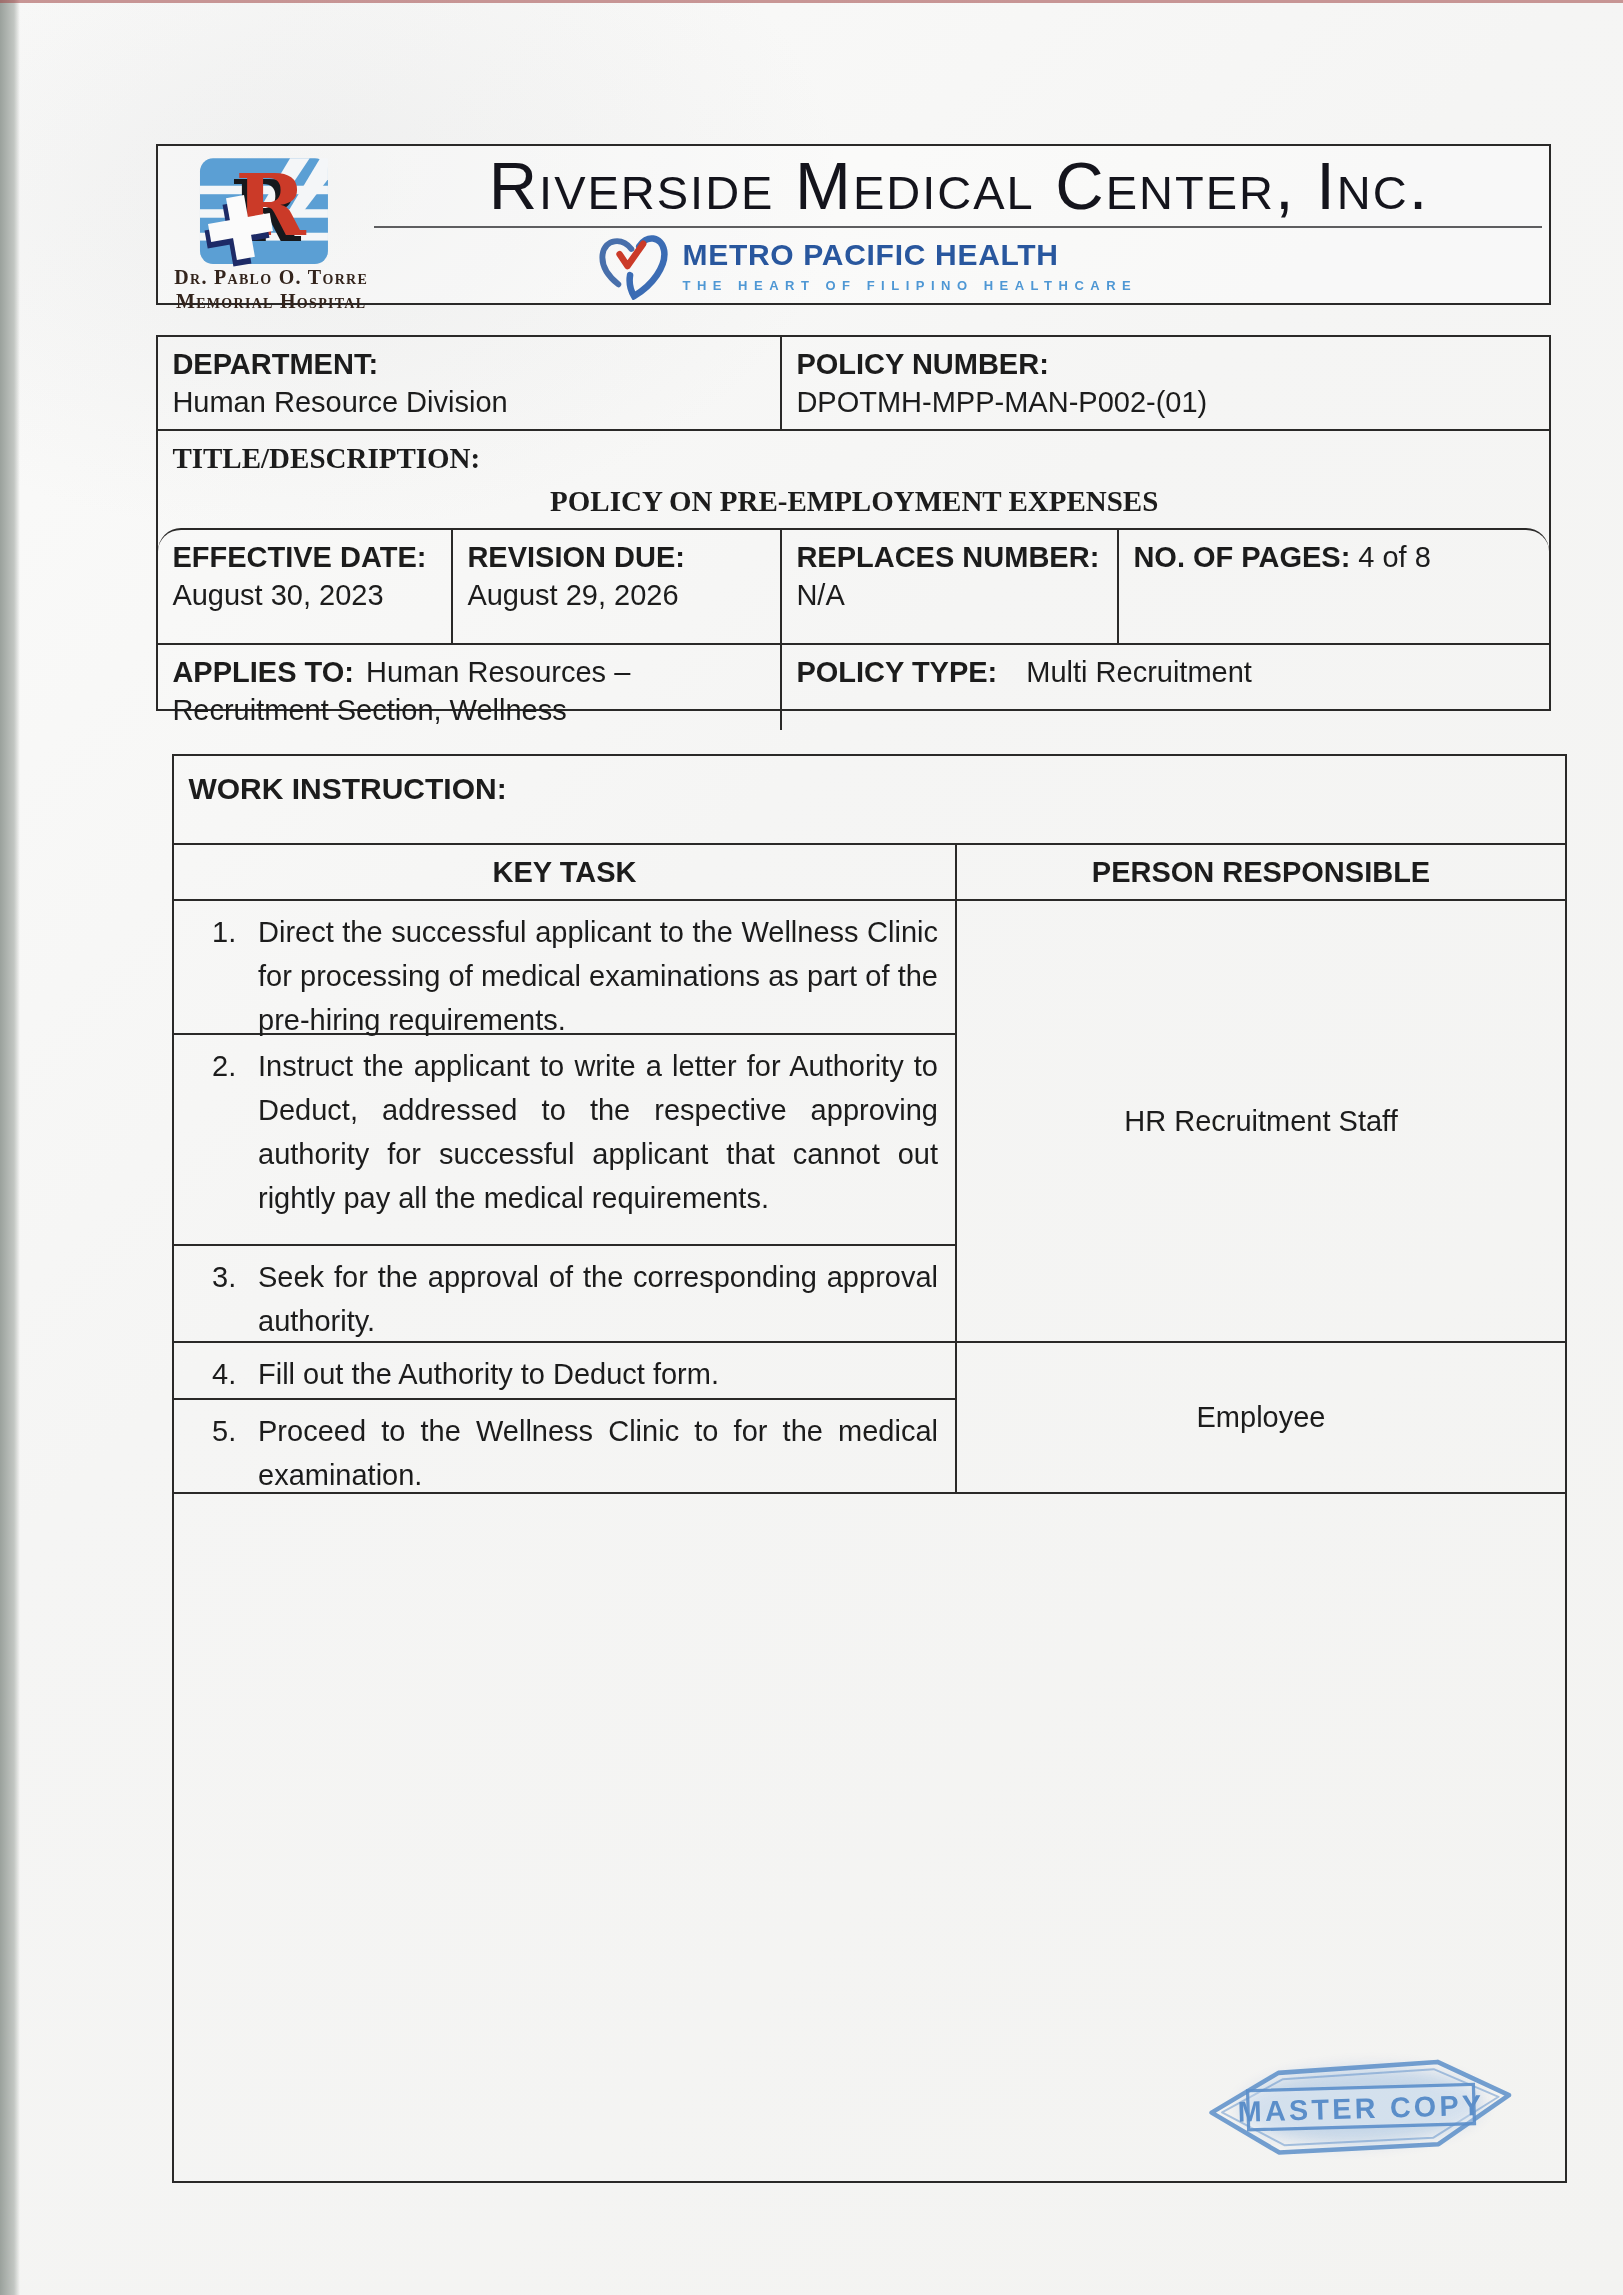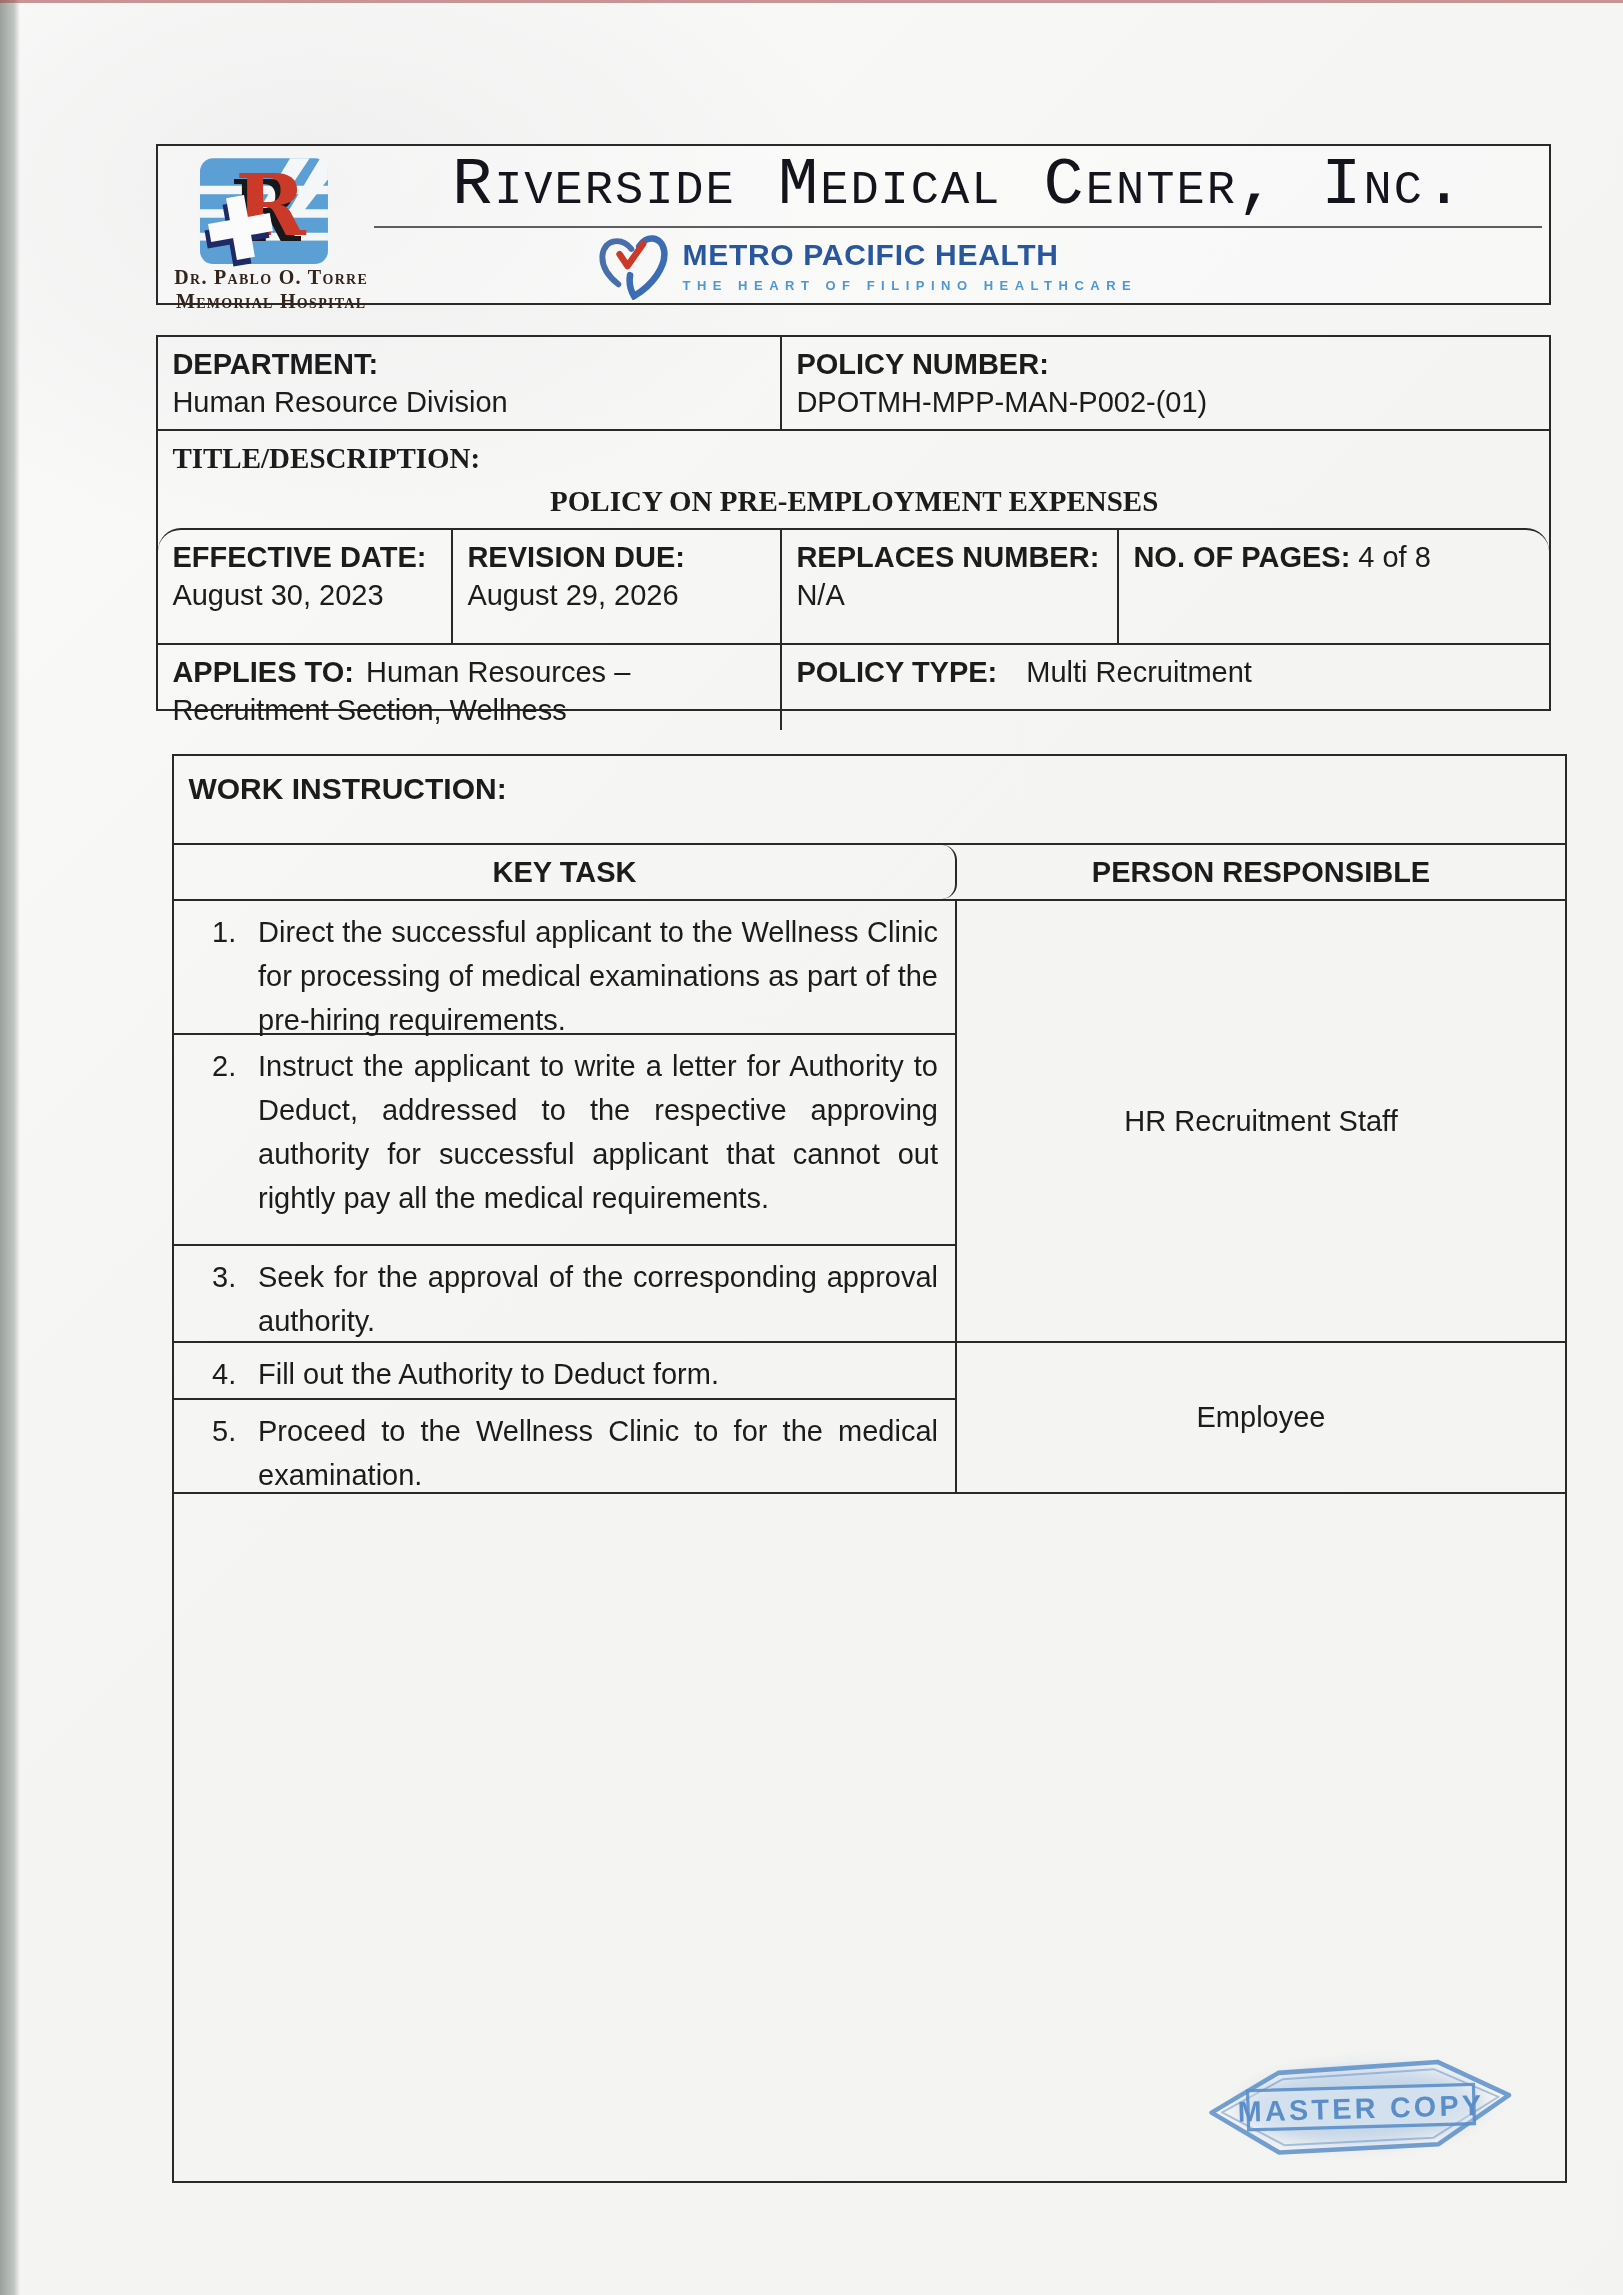--- a/index.html
+++ b/index.html
@@ -24,21 +24,21 @@
 
   
   .header-box { position:absolute; left:156px; top:144px; width:1395px; height:161px;
     border:2.6px solid var(--border); background:rgba(255,255,255,.35); }
   .logo-art { position:absolute; left:34px; top:10.5px; width:157px; height:111px; }
   .logo-text { position:absolute; left:5.2px; top:119px; width:216px; text-align:center;
     font-family:"Liberation Serif", serif; font-variant:small-caps; font-weight:bold;
     font-size:20px; line-height:24px; letter-spacing:1.3px; color:#33241c; }
   .org-title { position:absolute; left:215px; top:2.6px; width:1172px; height:73px;
     display:flex; align-items:center; justify-content:center; white-space:nowrap;
-    font-family:Liberation Mono, monospace; font-variant:small-caps;
+    font-family:Liberation Sans, sans-serif; font-variant:small-caps;
     font-size:67px; letter-spacing:2px; color:#14141c; }
   .title-rule { position:absolute; left:216px; top:80px; width:1168px; height:2px; background:#5e5e60; }
   .mph { position:absolute; left:438px; top:84px; height:71px; display:flex; align-items:center; }
   .heart-art { width:76px; height:68px; flex:0 0 auto; }
   .mph-words { margin-left:10.5px; }
   .mph-name { font-size:30px; font-weight:bold; letter-spacing:0.7px; color:var(--mph-blue); }
   .mph-tag  { font-size:13px; font-weight:bold; letter-spacing:6.5px; color:var(--mph-light-blue); margin-top:6px; }
 
   
   .info-table { position:absolute; left:156px; top:335px; width:1395px; height:376px;
@@ -56,21 +56,21 @@
   .inline-val { margin-left:7.9px; }
   .gap-val { margin-left:29px; }
   .pre-wrap { white-space:pre-line;margin-left:12px; }
 
   
   .wi-table { position:absolute; left:156px; top:754px; width:1395px; height:1429px;
     border:2.6px solid var(--border); font-size:29px;margin-left:16px; }
   .wi-label-row { height:87px; padding:15.7px 0 0 14.4px; font-weight:bold; font-size:30px; }
   .wi-head { height:58px; display:flex; border-top:2px solid var(--border); border-bottom:2px solid var(--border); }
   .wi-head-cell { display:flex; align-items:center; justify-content:center; font-weight:bold; }
-  .wi-head-left { width:783px; border-right:2px solid var(--border);border-radius:15px; }
+  .wi-head-left { width:783px; border-right:2px solid var(--border); }
   .wi-head-right { flex:1; }
   .wi-grid { display:grid; width:100%; height:1278px;
     grid-template-columns:783px 1fr;
     grid-template-rows:134px 211px 97px 57px 94px 1fr; }
   .task { display:flex; padding-top:9.2px; border-right:2px solid var(--border); border-bottom:2px solid var(--border); line-height:44px; }
   .task-num { flex:0 0 46px; padding-left:38px; box-sizing:content-box; }
   .task-text { flex:1; text-align:justify; padding-right:17px; }
   .t1 { grid-area:1/1/2/2; } .t2 { grid-area:2/1/3/2; } .t3 { grid-area:3/1/4/2; }
   .t4 { grid-area:4/1/5/2; } .t5 { grid-area:5/1/6/2; }
   .resp { display:flex; align-items:center; justify-content:center; border-bottom:2px solid var(--border); }

